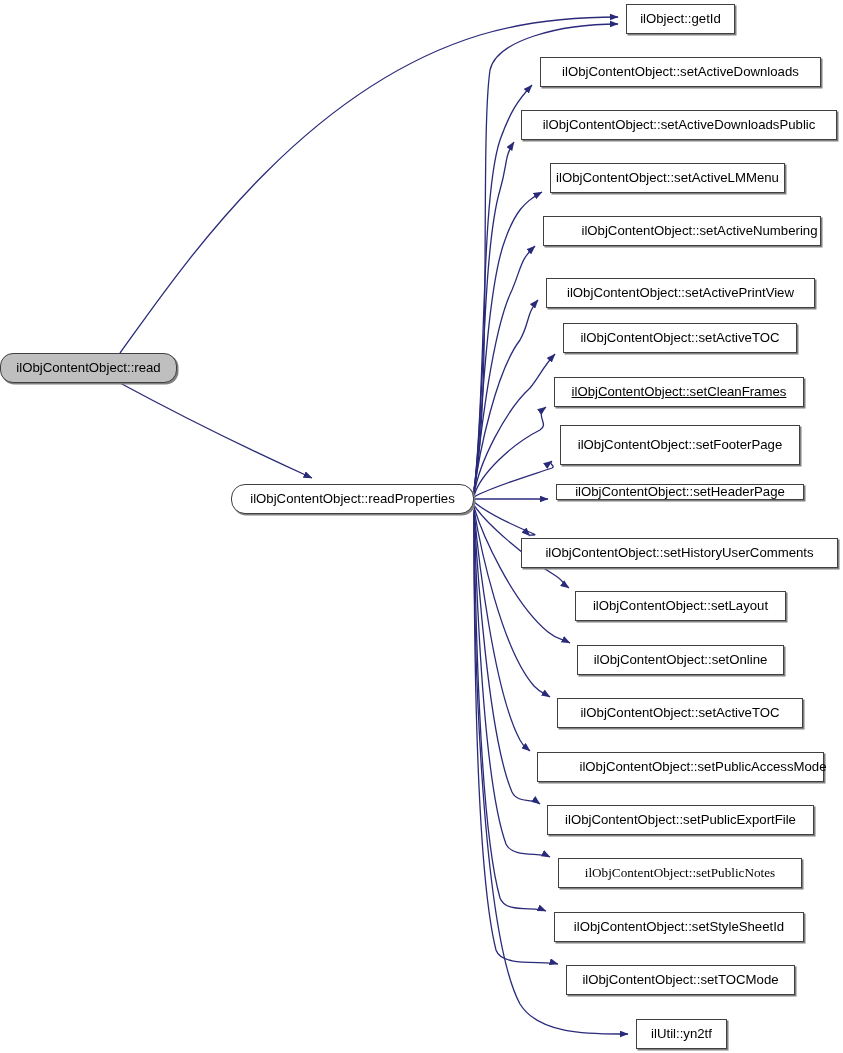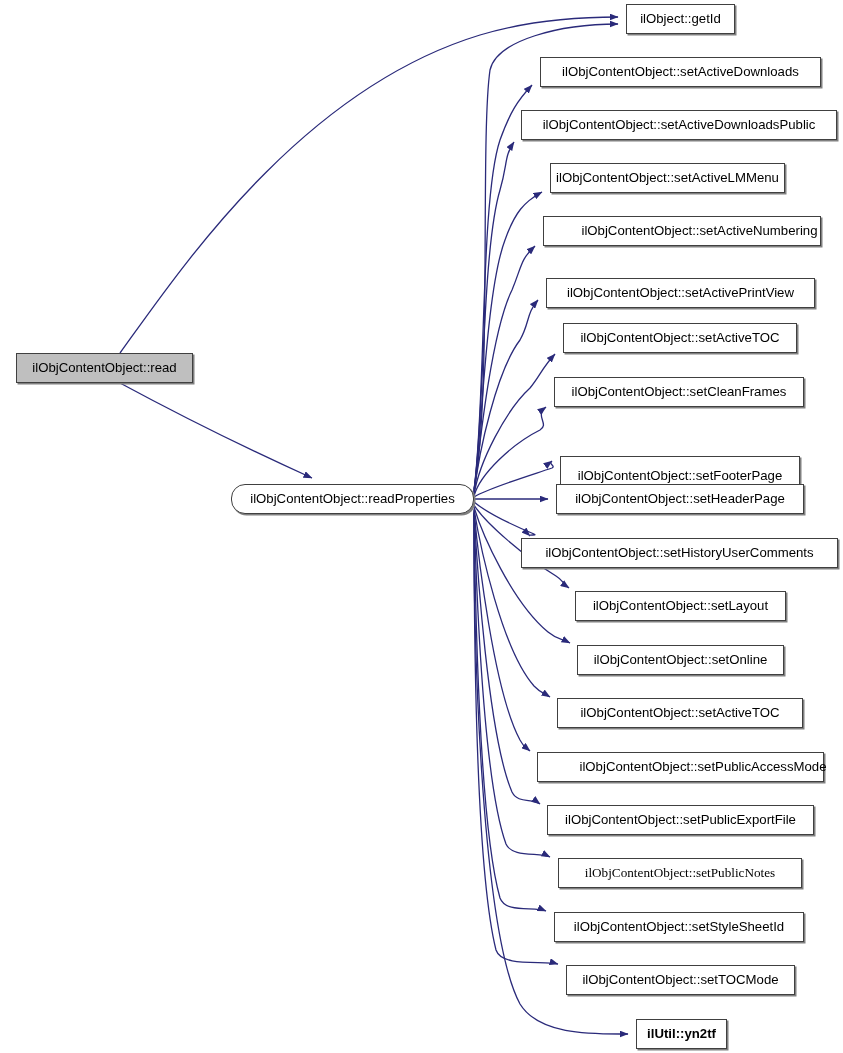--- a/index.html
+++ b/index.html
@@ -80,21 +80,21 @@
         <path d="M 474 510 C 478 556 494 692 520 740 C 526 750 524 746 530 751" fill="none" stroke="#2a2a7a" stroke-width="1.3" marker-end="url(#arrowhead)"></path>
         <path d="M 474 511 C 477 566 488 736 512 792 C 518 804 532 798 540 804" fill="none" stroke="#2a2a7a" stroke-width="1.3" marker-end="url(#arrowhead)"></path>
         <path d="M 474 512 C 476 576 482 778 506 844 C 512 858 540 852 550 857" fill="none" stroke="#2a2a7a" stroke-width="1.3" marker-end="url(#arrowhead)"></path>
         <path d="M 474 513 C 475 586 478 820 500 898 C 506 914 534 906 546 911" fill="none" stroke="#2a2a7a" stroke-width="1.3" marker-end="url(#arrowhead)"></path>
         <path d="M 474 513 C 474 596 474 862 496 950 C 502 968 544 960 558 964" fill="none" stroke="#2a2a7a" stroke-width="1.3" marker-end="url(#arrowhead)"></path>
         <path d="M 474 514 C 473 620 480 930 520 1004 C 540 1036 594 1034 628 1034" fill="none" stroke="#2a2a7a" stroke-width="1.3" marker-end="url(#arrowhead)"></path>
       </g>
   </svg>
 
   <div id="node-layer">
-      <div class="node-box highlight" style="left: 16px; top: 353px; width: 177px; height: 30px;">
+      <div class="node-box highlight" style="left: 0; top: 353px; width: 177px; height: 30px; border-radius: 13px;">
         <span class="node-label">ilObjContentObject::read</span>
       </div>
       <div class="node-box" style="left: 231px; top: 484px; width: 243px; height: 30px; border-radius: 14px;">
         <span class="node-label">ilObjContentObject::readProperties</span>
       </div>
       <div class="node-box" style="left: 626px; top: 4px; width: 109px; height: 30px;">
         <span class="node-label">ilObject::getId</span>
       </div>
       <div class="node-box" style="left: 540px; top: 57px; width: 281px; height: 30px;">
         <span class="node-label">ilObjContentObject::setActiveDownloads</span>
@@ -107,27 +107,27 @@
       </div>
       <div class="node-box" style="left: 543px; top: 216px; width: 278px; height: 30px; padding-left: 35px;">
         <span class="node-label">ilObjContentObject::setActiveNumbering</span>
       </div>
       <div class="node-box" style="left: 546px; top: 270px; width: 269px; height: 30px; margin-top: 8px;">
         <span class="node-label">ilObjContentObject::setActivePrintView</span>
       </div>
       <div class="node-box" style="left: 563px; top: 323px; width: 234px; height: 30px;">
         <span class="node-label">ilObjContentObject::setActiveTOC</span>
       </div>
-      <div class="node-box" style="left: 554px; top: 377px; width: 250px; height: 30px;">
+      <div class="node-box" style="left: 554px; top: 377px; width: 250px; height: 30px; text-decoration: underline;">
         <span class="node-label">ilObjContentObject::setCleanFrames</span>
       </div>
-      <div class="node-box" style="left: 560px; top: 456px; width: 240px; height: 40px;">
+      <div class="node-box" style="left: 560px; top: 425px; width: 240px; height: 40px;">
         <span class="node-label">ilObjContentObject::setFooterPage</span>
       </div>
-      <div class="node-box" style="left: 556px; top: 484px; width: 248px; height: 30px;">
+      <div class="node-box" style="left: 556px; top: 484px; width: 248px; height: 16px;">
         <span class="node-label">ilObjContentObject::setHeaderPage</span>
       </div>
       <div class="node-box" style="left: 521px; top: 538px; width: 317px; height: 30px;">
         <span class="node-label">ilObjContentObject::setHistoryUserComments</span>
       </div>
       <div class="node-box" style="left: 575px; top: 591px; width: 211px; height: 30px;">
         <span class="node-label">ilObjContentObject::setLayout</span>
       </div>
       <div class="node-box" style="left: 577px; top: 645px; width: 207px; height: 30px;">
         <span class="node-label">ilObjContentObject::setOnline</span>
@@ -143,18 +143,18 @@
       </div>
       <div class="node-box" style="left: 558px; top: 858px; width: 244px; height: 30px; font-family: Liberation Serif, serif;">
         <span class="node-label">ilObjContentObject::setPublicNotes</span>
       </div>
       <div class="node-box" style="left: 554px; top: 912px; width: 250px; height: 30px;">
         <span class="node-label">ilObjContentObject::setStyleSheetId</span>
       </div>
       <div class="node-box" style="left: 566px; top: 965px; width: 229px; height: 30px;">
         <span class="node-label">ilObjContentObject::setTOCMode</span>
       </div>
-      <div class="node-box" style="left: 636px; top: 1019px; width: 91px; height: 30px; font-weight: bold;">
+      <div class="node-box" style="left: 636px; top: 1019px; width: 91px; height: 30px;">
         <span class="node-label">ilUtil::yn2tf</span>
       </div>
     </div>
 
 </div>
 
 </body></html>

